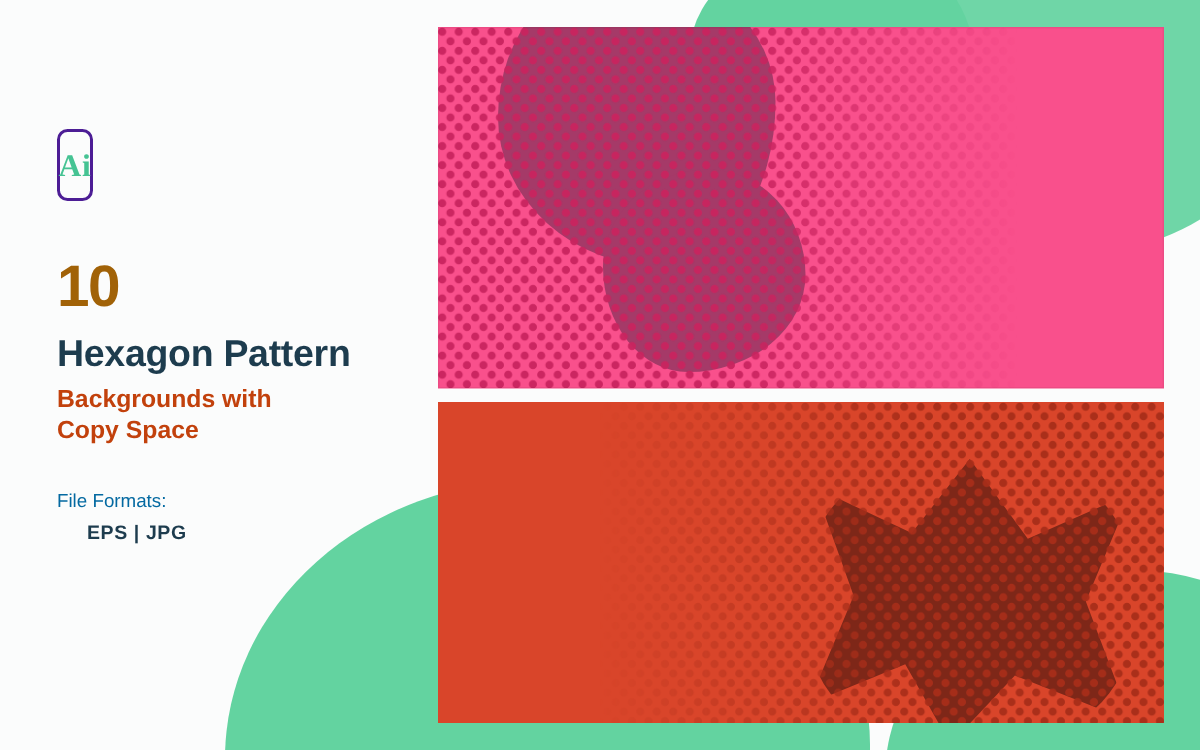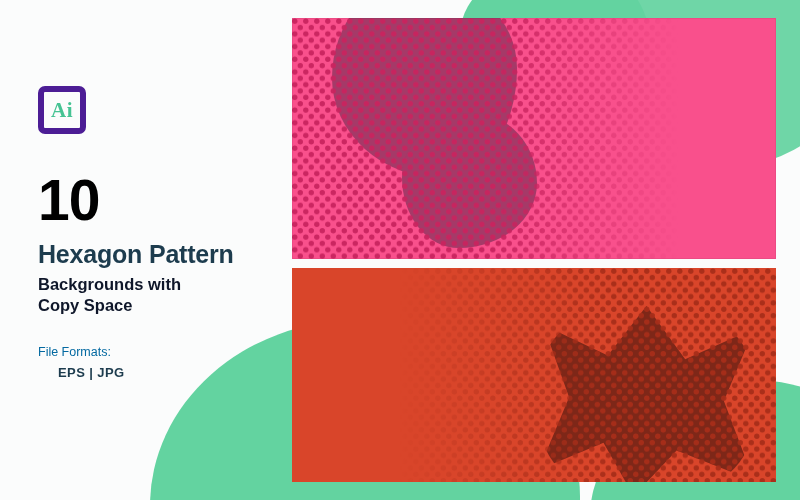--- a/index.html
+++ b/index.html
@@ -61,55 +61,55 @@
 
   
   .left-panel {
     position: absolute;
     left: 38px;
     top: 86px;
     width: 250px;
     z-index: 5;
   }
   .ai-badge {
-    width: 48px;
+    width: 24px;
     height: 48px;
-    border: 6px solid #4c1d95;
+    border: 2px solid #4c1d95;
     border-radius: 7px;
     display: flex;
     align-items: center;
     justify-content: center;
     color: #45c393;
     font-size: 21px;
     font-weight: bold;
     letter-spacing: 0.5px;
     font-family: "Liberation Serif", serif;
     box-sizing: border-box;
   }
   .big-number {
     margin-top: 38px;
-    font-size: 57px;
-    font-weight: bold;
-    color: #000000;
+    font-size: 39px;
+    font-weight: bold;
+    color: #a16207;
     line-height: 1;
     letter-spacing: -1px;
   }
   .title-main {
     margin-top: 11px;
     font-size: 25px;
     font-weight: bold;
     color: #1d3c4e;
     line-height: 1.18;
     letter-spacing: -0.2px;
   }
   .title-sub {
     margin-top: 4px;
     font-size: 16.5px;
     font-weight: bold;
-    color: #0f172a;
+    color: #c2410c;
     line-height: 1.3;
   }
   .formats-label {
     margin-top: 29px;
     font-size: 12.5px;
     color: #0369a1;
   }
   .formats-value {
     margin-top: 6px;
     font-size: 13px;

